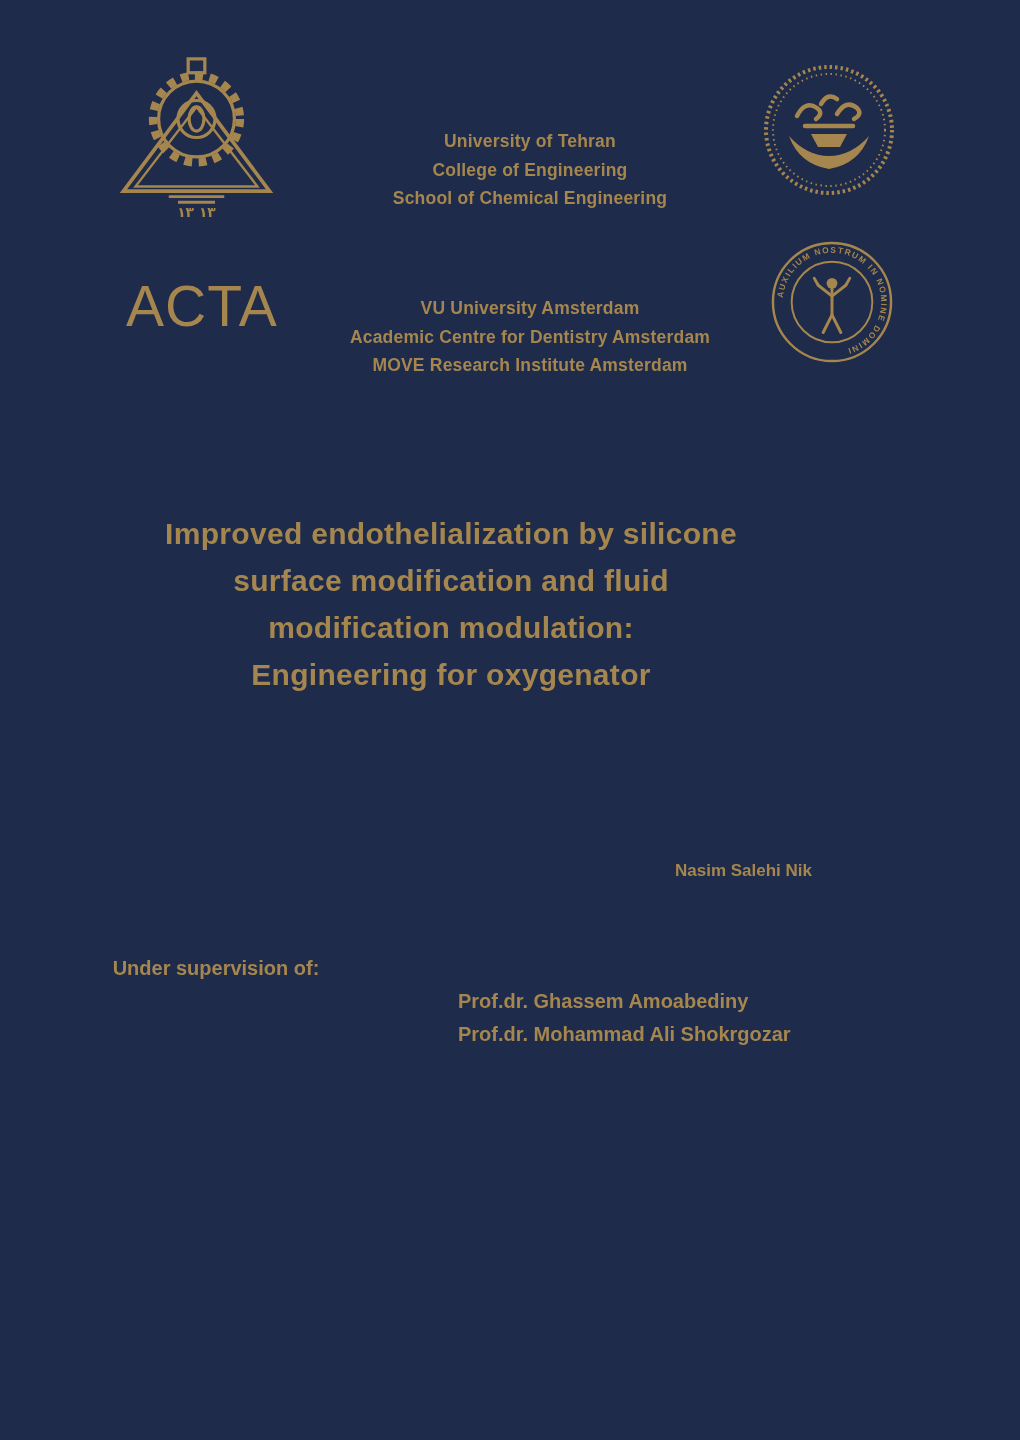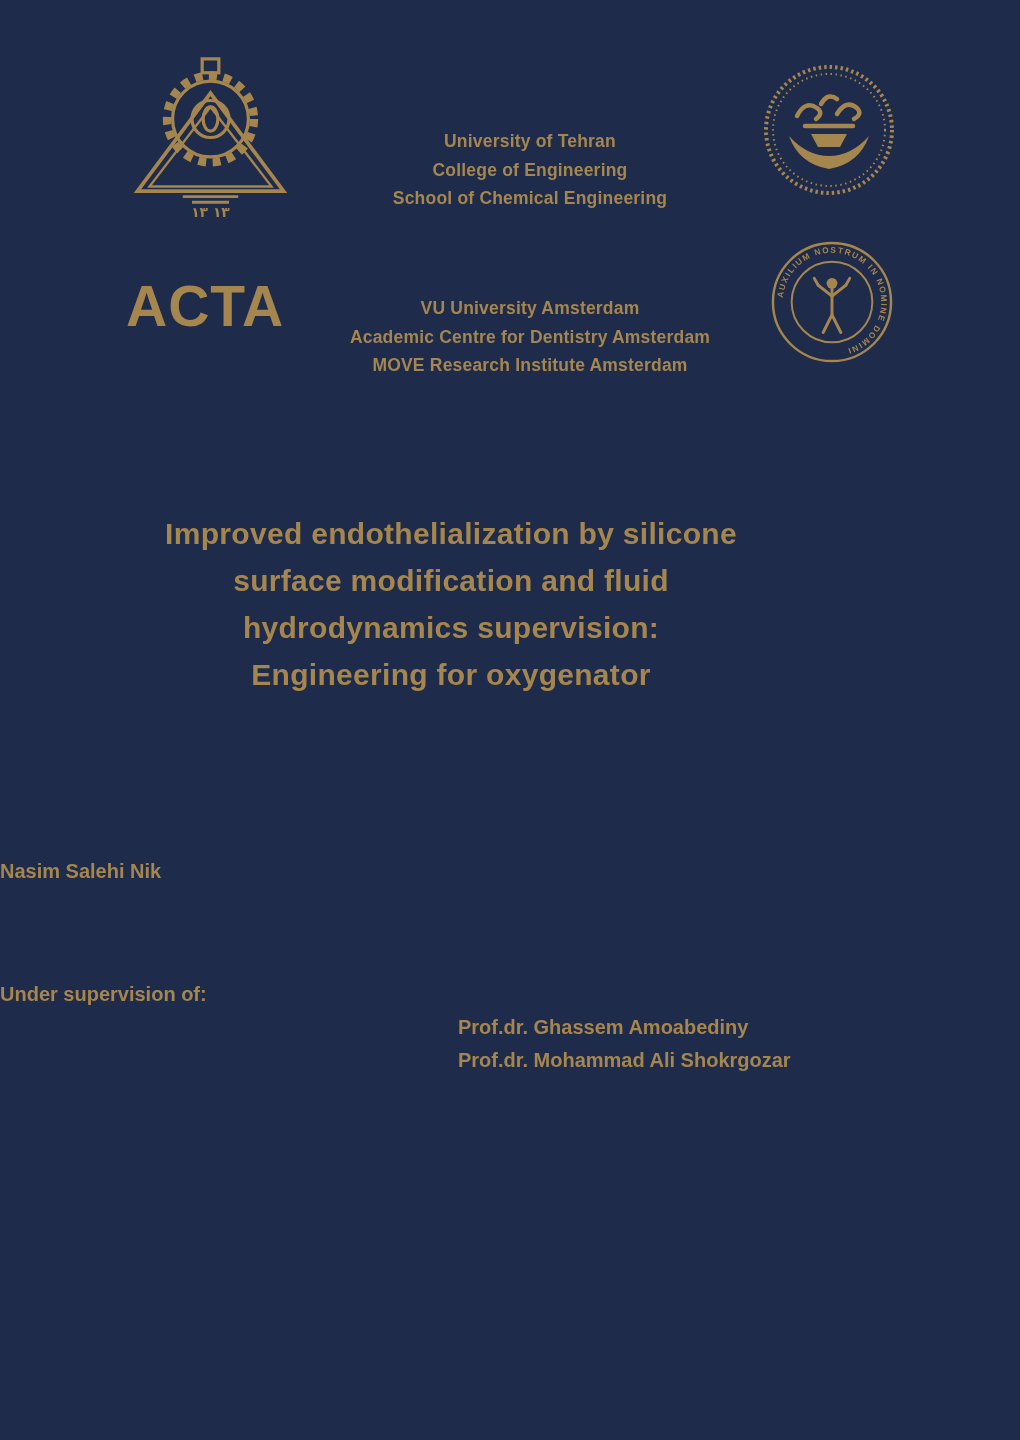--- a/index.html
+++ b/index.html
@@ -11,21 +11,21 @@
   }
   .page {
     position: relative;
     width: 1020px;
     height: 1440px;
     background: #1e2b4a;
     overflow: hidden;
   }
 
   
-  .tehran-logo   { position: absolute; left: 118px; top: 56px; width: 185px; height: 166px; }
+  .tehran-logo   { position: absolute; left: 104px; top: 56px; width: 185px; height: 166px; }
   .tehran-seal   { position: absolute; left: 763px; top: 64px;  width: 132px; height: 132px; }
   .vu-seal       { position: absolute; left: 770px; top: 240px; width: 124px; height: 124px; }
 
   .affil {
     position: absolute;
     left: 20px;
     width: 1020px;
     text-align: center;
     font-weight: bold;
     font-size: 17.5px;
@@ -33,21 +33,21 @@
     letter-spacing: 0.2px;
   }
   .affil.tehran { top: 127px; }
   .affil.vu     { top: 294px; }
 
   .acta-logo {
     position: absolute;
     left: 126px;
     top: 276px;
     font-size: 57px;
-    font-weight: bold;
+    font-weight: normal;
     letter-spacing: 1px;
     line-height: 60px;
   }
 
   
   .thesis-title {
     position: absolute;
     top: 510px;
     left: 0;
     width: 902px;
@@ -55,38 +55,38 @@
     font-size: 30px;
     font-weight: bold;
     line-height: 47px;
     letter-spacing: 0.3px;
   }
   .author {
     position: absolute;
     top: 856px;
     left: 0;
     width: 812px;
-    text-align: left;
-    font-size: 20px;
+    text-align: right;
+    font-size: 17px;
     font-weight: bold;
     line-height: 30px;
   }
 
   
   .supervision {
     position: absolute;
     top: 952px;
     left: 0;
     width: 1020px;
     font-size: 20px;
     font-weight: bold;
     line-height: 33px;
   }
   .srow   { display: flex; }
-  .slabel { width: 432px; text-align: left; flex: 0 0 432px; margin-top: 26px; }
+  .slabel { width: 432px; text-align: center; flex: 0 0 432px; }
   .svalue { padding-left: 26px; }
 
   .fa-digits { font-family: "DejaVu Sans", sans-serif; }
 </style>
 </head>
 <body>
 
 <div class="page">
 
   <div class="tehran-logo">
@@ -152,21 +152,21 @@
         <path d="M63 57 L49 46 M63 57 L77 46"></path>
         <path d="M63 76 L54 94 M63 76 L72 94"></path>
         <path d="M49 46 l-4 -7 M77 46 l4 -7"></path>
       </g>
     </svg>
   </div>
 
   <h1 class="thesis-title">
     <div>Improved endothelialization by silicone</div>
     <div>surface modification and fluid</div>
-    <div>hydrodynamics supervision:</div>
+    <div>modification modulation:</div>
     <div>Engineering for oxygenator</div>
   </h1>
 
   <div class="author">Nasim Salehi Nik</div>
 
   <div class="supervision">
     <div class="srow">
       <div class="slabel">Under supervision of:</div>
     </div>
     <div class="srow">

